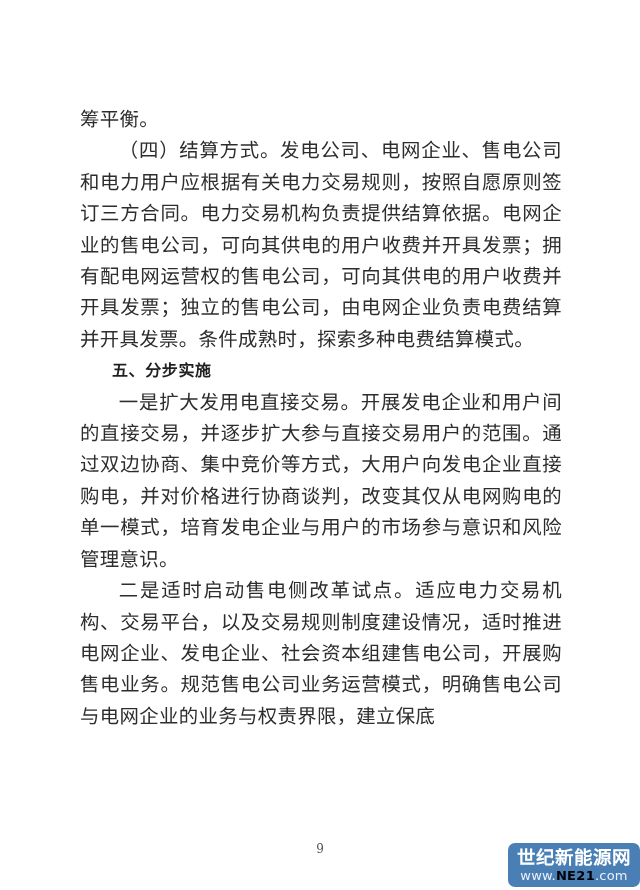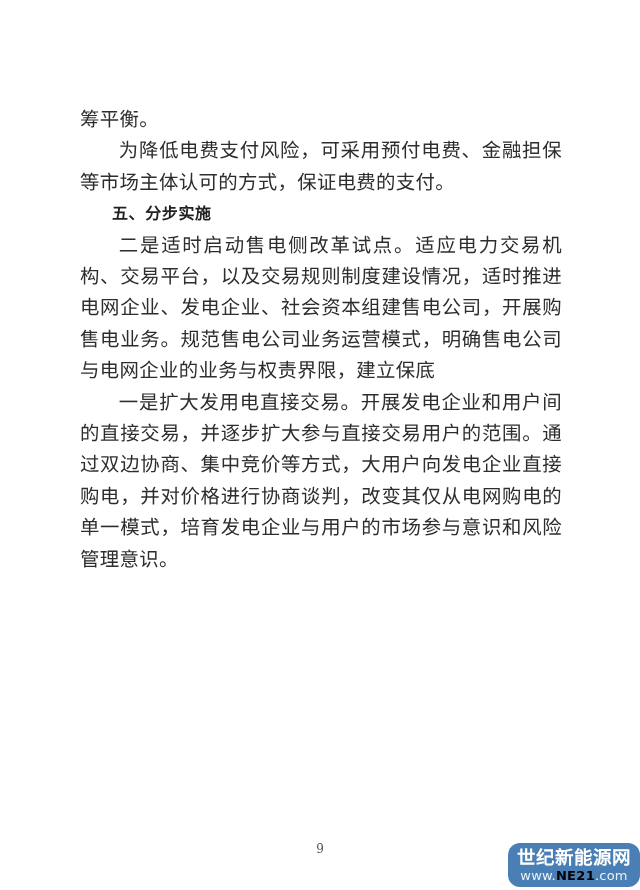--- a/index.html
+++ b/index.html
@@ -82,21 +82,21 @@
   }
 
   
   .watermark {
     position: absolute;
     left: 508px;
     top: 843px;
     width: 132px;
     height: 44px;
     background: #4a7fb5;
-    border-radius: 12px;
+    border-radius: 7px;
     box-sizing: border-box;
     padding: 1px 6px 0 6px;
     display: flex;
     flex-direction: column;
     align-items: center;
     justify-content: center;
     overflow: hidden;
   }
   .watermark-cn {
     color: #ffffff;
@@ -123,29 +123,29 @@
 </style>
 </head>
 <body>
 
 <div class="page">
 
   <div class="body-col scan-tone">
 
     <p class="para cont">筹平衡。</p>
 
+    <p class="para indent">（四）结算方式。发电公司、电网企业、售电公司和电力用户应根据有关电力交易规则，按照自愿原则签订三方合同。电力交易机构负责提供结算依据。电网企业的售电公司，可向其供电的用户收费并开具发票；拥有配电网运营权的售电公司，可向其供电的用户收费并开具发票；独立的售电公司，由电网企业负责电费结算并开具发票。条件成熟时，探索多种电费结算模式。</p>
 
-    <p class="para indent">为降低电费支付风险，可采用预付电费、金融担保等市场主体认可的方式，保证电费的支付。</p>
 
     <p class="heading">五、分步实施</p>
 
 
+    <p class="para indent">一是扩大发用电直接交易。开展发电企业和用户间的直接交易，并逐步扩大参与直接交易用户的范围。通过双边协商、集中竞价等方式，大用户向发电企业直接购电，并对价格进行协商谈判，改变其仅从电网购电的单一模式，培育发电企业与用户的市场参与意识和风险管理意识。</p>
+
     <p class="para indent">二是适时启动售电侧改革试点。适应电力交易机构、交易平台，以及交易规则制度建设情况，适时推进电网企业、发电企业、社会资本组建售电公司，开展购售电业务。规范售电公司业务运营模式，明确售电公司与电网企业的业务与权责界限，建立保底</p>
-
-    <p class="para indent">一是扩大发用电直接交易。开展发电企业和用户间的直接交易，并逐步扩大参与直接交易用户的范围。通过双边协商、集中竞价等方式，大用户向发电企业直接购电，并对价格进行协商谈判，改变其仅从电网购电的单一模式，培育发电企业与用户的市场参与意识和风险管理意识。</p>
 
   </div>
 
   <div class="page-number">9</div>
 
   <div class="watermark">
     <div class="watermark-cn">世纪新能源网</div>
     <div class="watermark-url"><span>www.</span><b>NE21</b><span>.com</span></div>
   </div>
 

